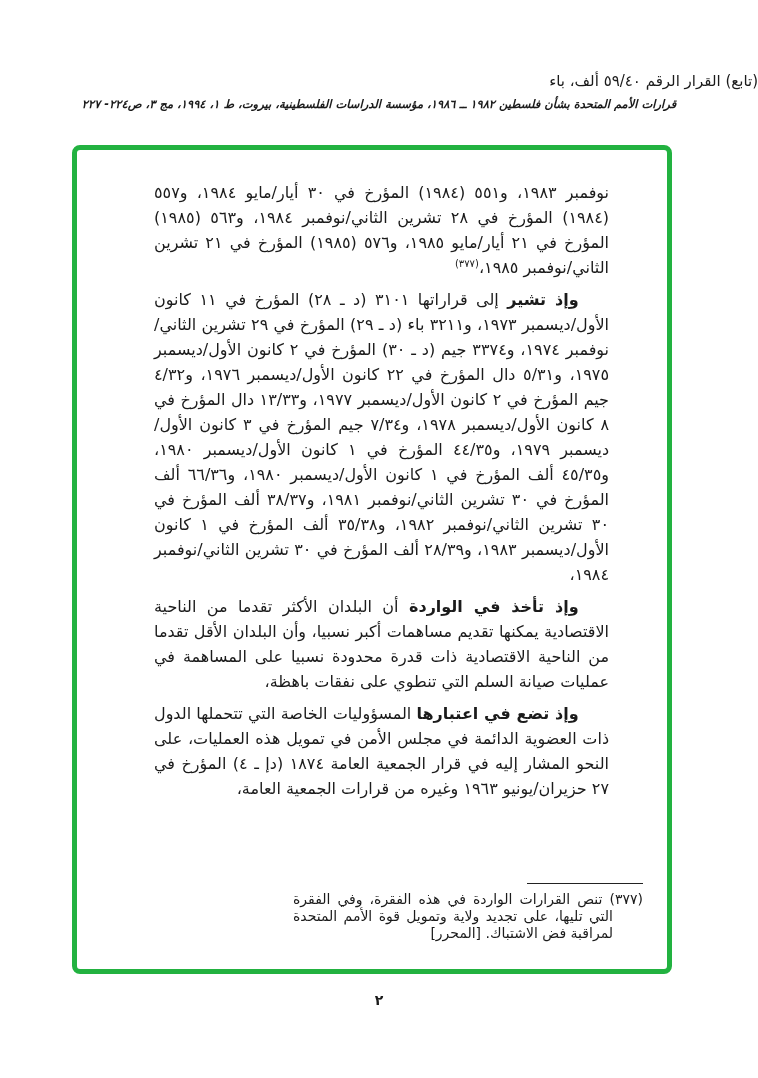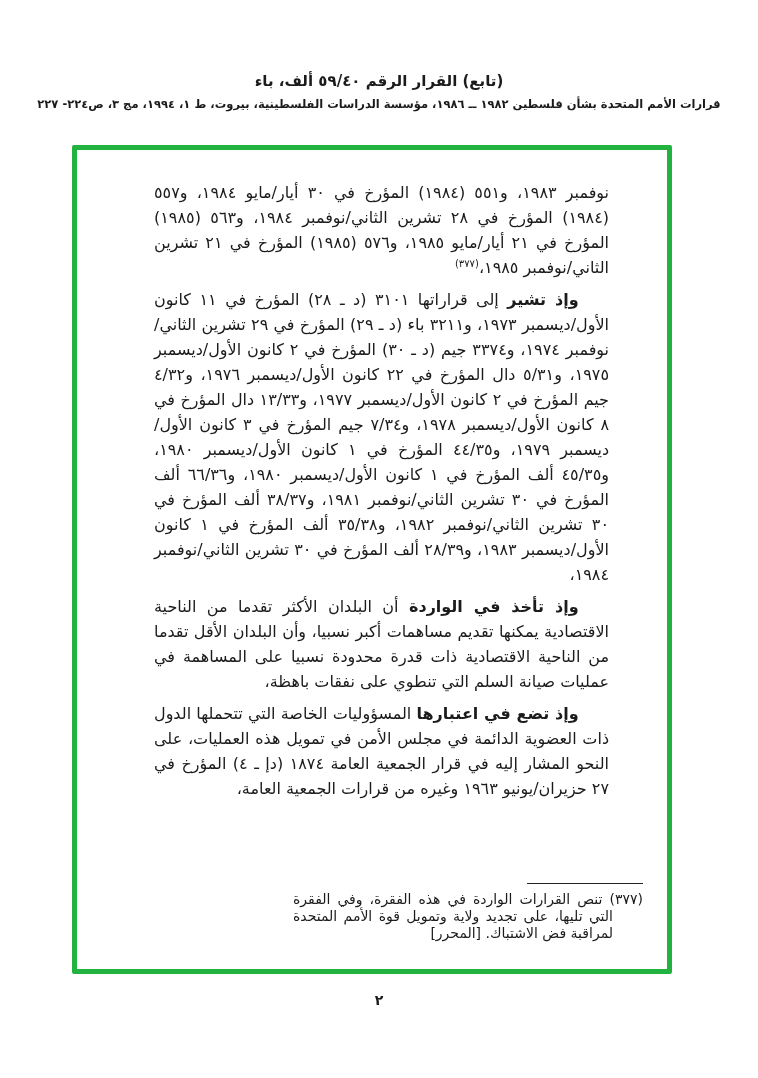--- a/index.html
+++ b/index.html
@@ -7,30 +7,31 @@
     width:758px;height:1078px;position:relative;
     background:#ffffff;color:#1b1b1b;
     font-family:"DejaVu Sans", sans-serif;
     overflow:hidden;
   }
   .header{
     position:absolute;top:72px;left:0;width:758px;
     text-align:center;direction:rtl;
   }
   .header .title{
-    font-size:15px;font-weight:bold;letter-spacing:0;
+    font-size:15px;font-weight:normal;letter-spacing:0;text-align:right;
   }
   .header .source{
     margin-top:7px;font-size:11.5px;font-weight:bold;
     white-space:nowrap;
+    font-style:italic;
   }
   .green-box{
     position:absolute;left:72px;top:145px;
     width:590px;height:819px;
-    border:5px solid #22b240;border-radius:2px;
+    border:5px solid #22b240;border-radius:8px;
     background:#ffffff;
   }
   .text-block{
     position:absolute;top:30px;right:58px;width:455px;
     direction:rtl;text-align:justify;
     font-size:16px;line-height:25px;
   }
   .para{margin:0 0 7px 0;}
   .para.indent{text-indent:1.9em;}
   .para b{font-weight:bold;}

